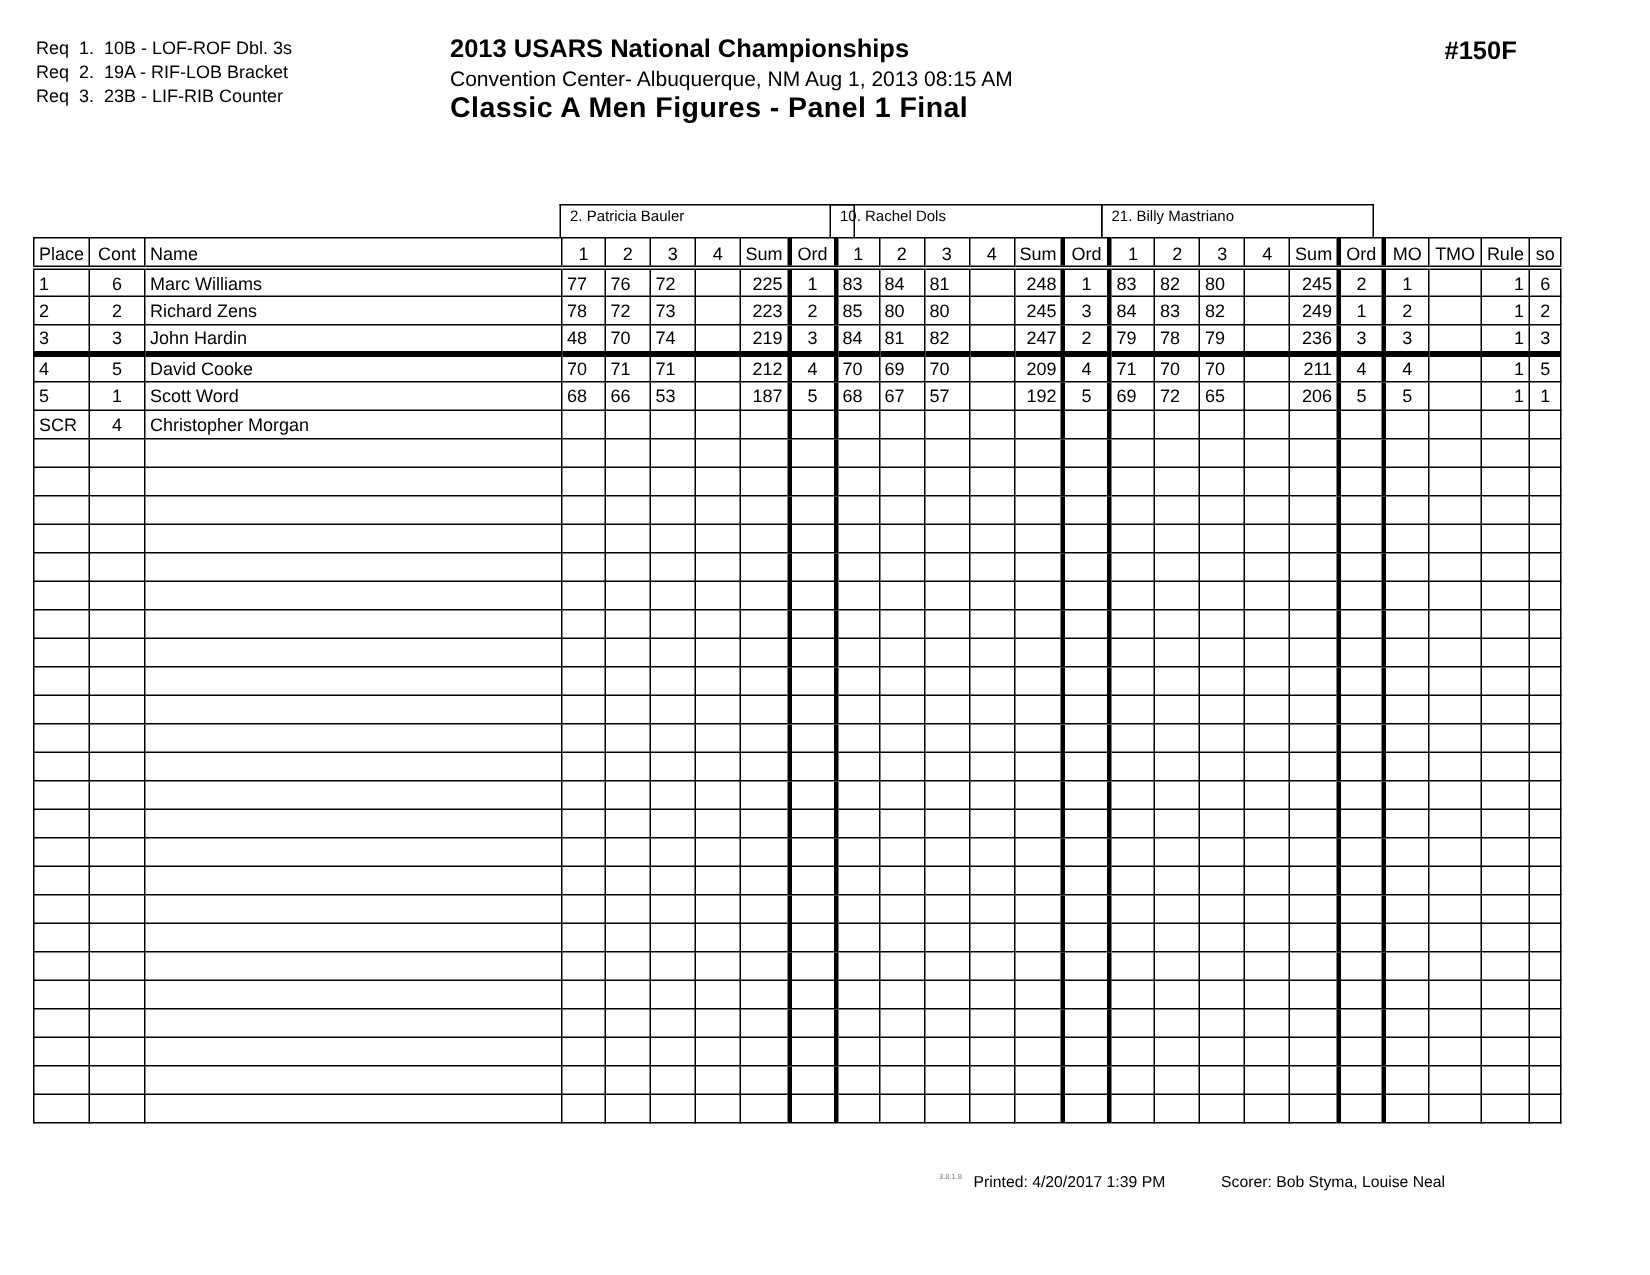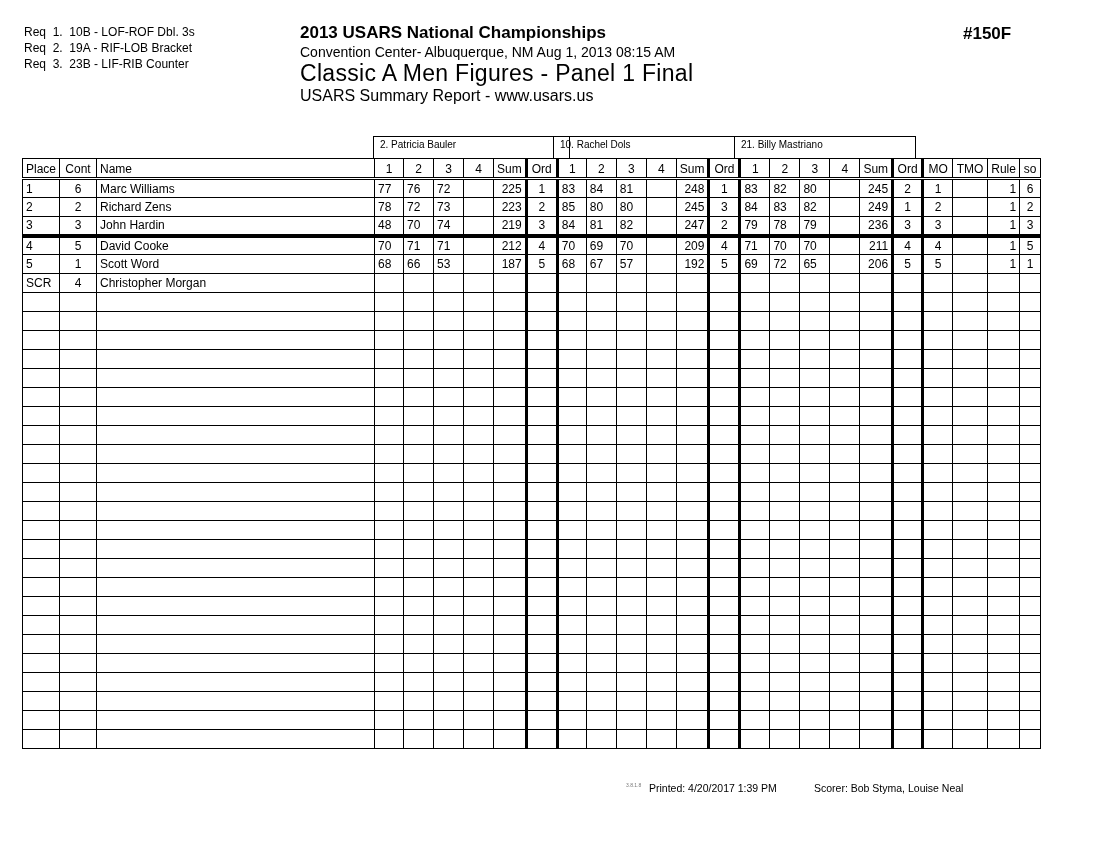--- a/index.html
+++ b/index.html
@@ -2,21 +2,21 @@
 <html><head>
 <meta charset="utf-8">
 <style>
   html, body { margin: 0; padding: 0; background: #ffffff; }
   body { width: 1100px; height: 850px; position: relative; overflow: hidden; font-family: "Liberation Sans", sans-serif; color: #000; }
   .req { position: absolute; left: 24px; top: 24px; font-size: 12px; line-height: 16px; }
   .req div { white-space: pre; }
   .hdr { position: absolute; left: 300px; width: 500px; top: 22px; }
   .hdr .t1 { font-size: 17px; font-weight: bold; line-height: 22px; }
   .hdr .t2 { font-size: 14px; line-height: 16px; }
-  .hdr .t3 { font-size: 23px; font-weight: normal; line-height: 26px; letter-spacing: 0.3px; }
+  .hdr .t3 { font-size: 19px; font-weight: bold; line-height: 26px; letter-spacing: 0.3px; }
   .hdr .t4 { font-size: 16px; line-height: 20px; }
   .evnum { position: absolute; left: 963px; top: 24px; font-size: 17px; font-weight: bold; }
 
   .judge-box { position: absolute; top: 136px; height: 22px; border: 1px solid #000; border-bottom: none; box-sizing: border-box; font-size: 10px; padding: 2px 0 0 6px; }
 
   table.grid { position: absolute; left: 22px; top: 158px; border-collapse: collapse; table-layout: fixed; }
   table.grid td, table.grid th { border: 1px solid #000; height: 19px; padding: 0 3px; font-size: 12px; font-weight: normal; white-space: nowrap; overflow: hidden; box-sizing: border-box; }
   table.grid th { height: 20px; padding-top: 2px; margin-left: 48px; }
   table.grid thead tr th { border-bottom: 3px double #000; }
   .c { text-align: center; }
@@ -36,21 +36,20 @@
 <div class="req">
   <div>Req  1.  10B - LOF-ROF Dbl. 3s</div>
   <div>Req  2.  19A - RIF-LOB Bracket</div>
   <div>Req  3.  23B - LIF-RIB Counter</div>
 </div>
 
 <div class="hdr">
   <div class="t1">2013 USARS National Championships</div>
   <div class="t2">Convention Center- Albuquerque, NM  Aug 1, 2013  08:15 AM</div>
   <div class="t3">Classic A Men Figures - Panel 1 Final</div>
-  <div class="t4">USARS Summary Report - www.usars.us</div>
 </div>
 <div class="evnum">#150F</div>
 
 <div class="judge-box" style="left:373px;width:197px;">2.  Patricia Bauler</div>
 <div class="judge-box" style="left:553px;width:182px;">10.  Rachel Dols</div>
 <div class="judge-box" style="left:734px;width:182px;">21.  Billy Mastriano</div>
 
 <table class="grid">
   <colgroup>
     <col style="width:36px">

